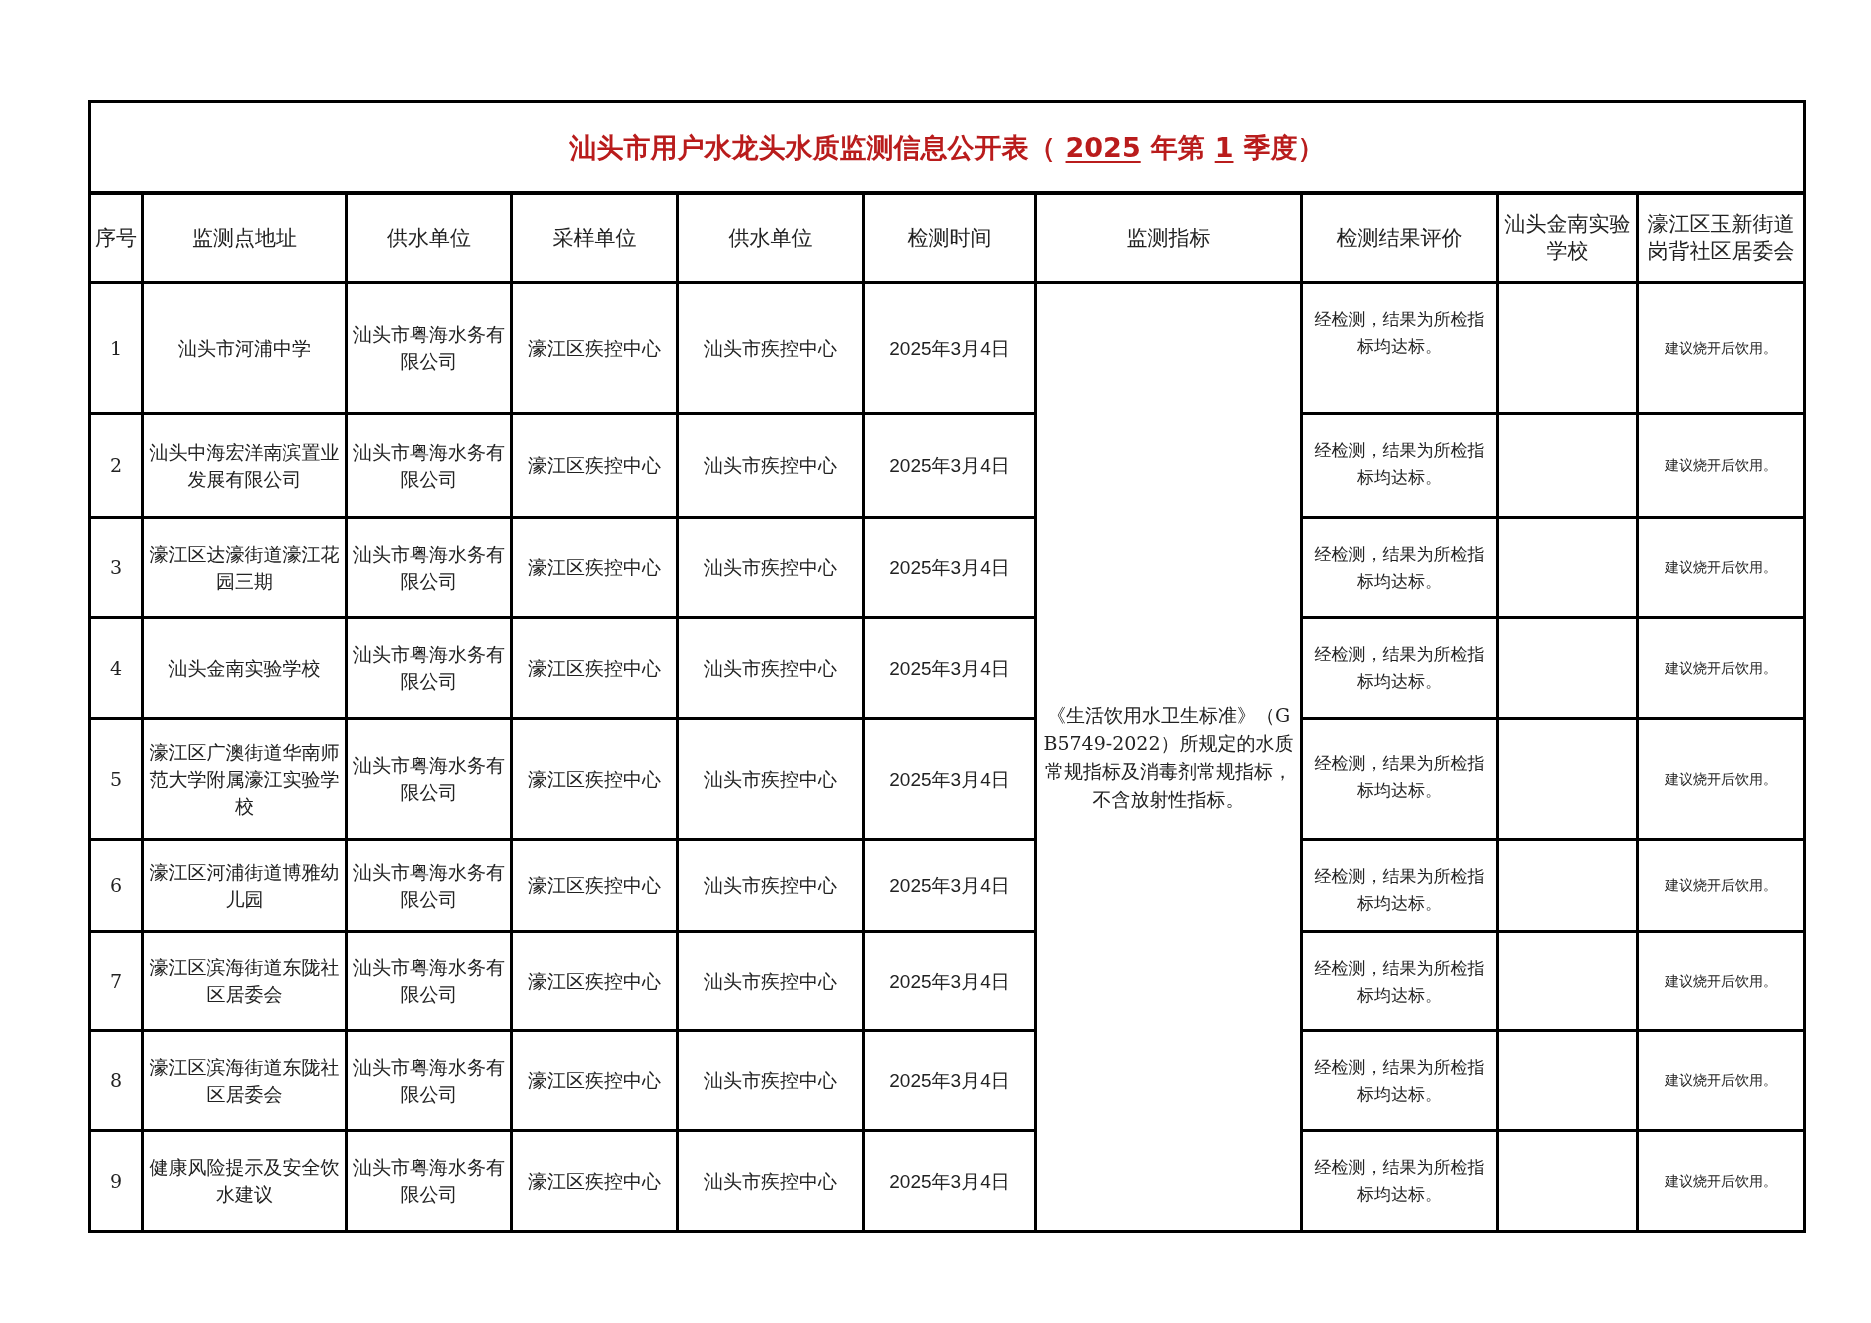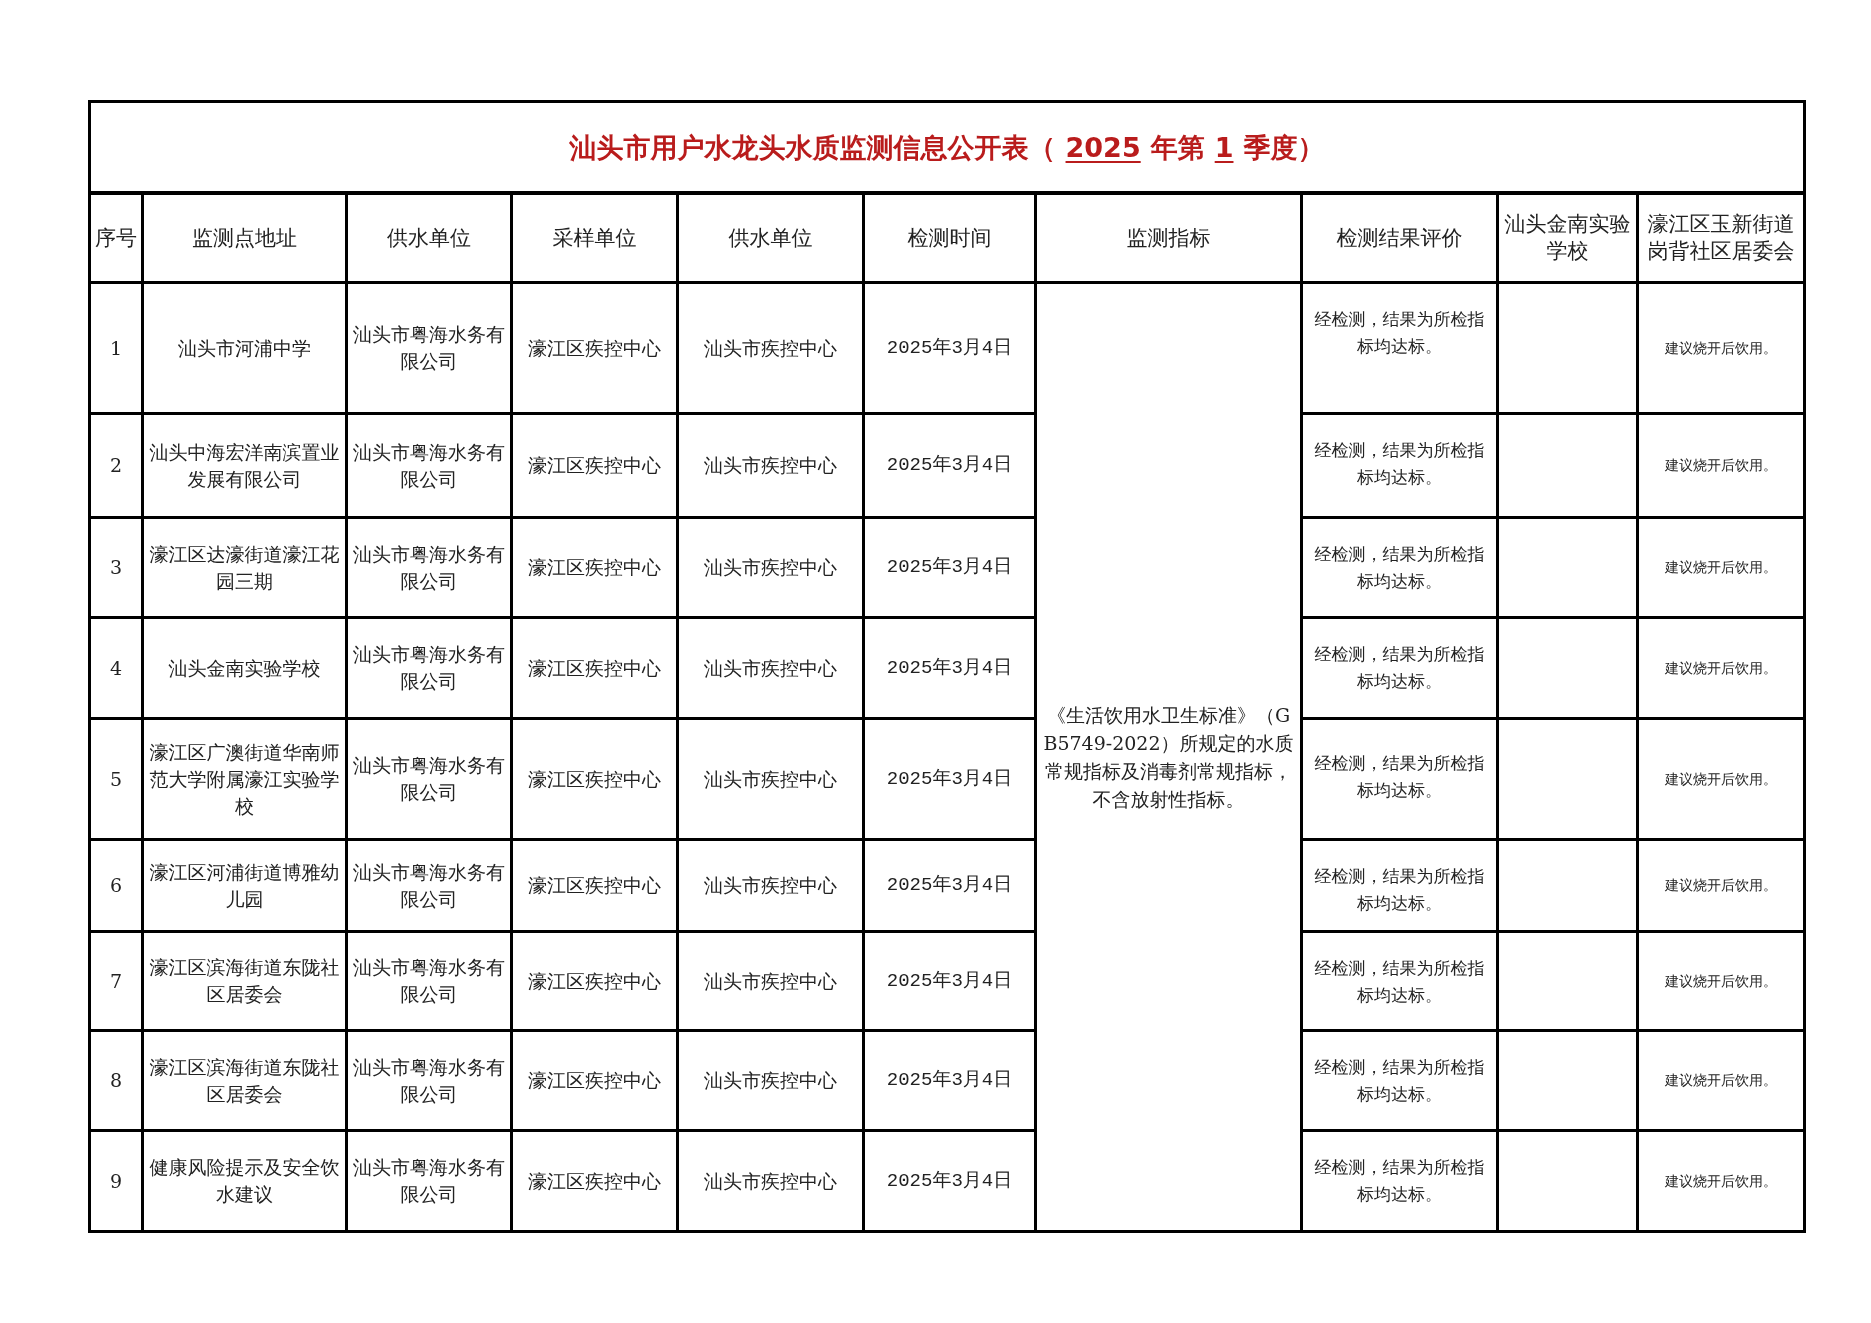--- a/index.html
+++ b/index.html
@@ -11,21 +11,21 @@
            font-weight: normal; font-size: 19px; line-height: 27px; color: #222; word-break: break-all; }
   .title-cell { height: 88px; font-family: "DejaVu Sans", "Liberation Sans", sans-serif;
                 font-weight: bold; font-size: 27px; letter-spacing: 0; color: #b91c1c; border-bottom-width: 4px; }
   .title-cell .u { text-decoration: underline; text-underline-offset: 4px; padding: 0 10px; }
   th { font-size: 21px; line-height: 27px; height: 86px; }
   tr.row1 td { height: 106px; }
   .eval { vertical-align: top; padding-top: 22px; font-size: 17px; }
   .eval-r5 { padding-top: 30px; }
   .advice { font-size: 14px; }
   .indicator { font-size: 19px; line-height: 28px; padding: 16px 4px; }
-  .date { font-family: Liberation Mono, monospace; }
+  .date { font-family: Liberation Sans, sans-serif; }
 </style>
 </head>
 <body>
 
 <div class="sheet">
 <table>
   <colgroup>
     <col style="width:53px">
         <col style="width:204px">
         <col style="width:165px">

